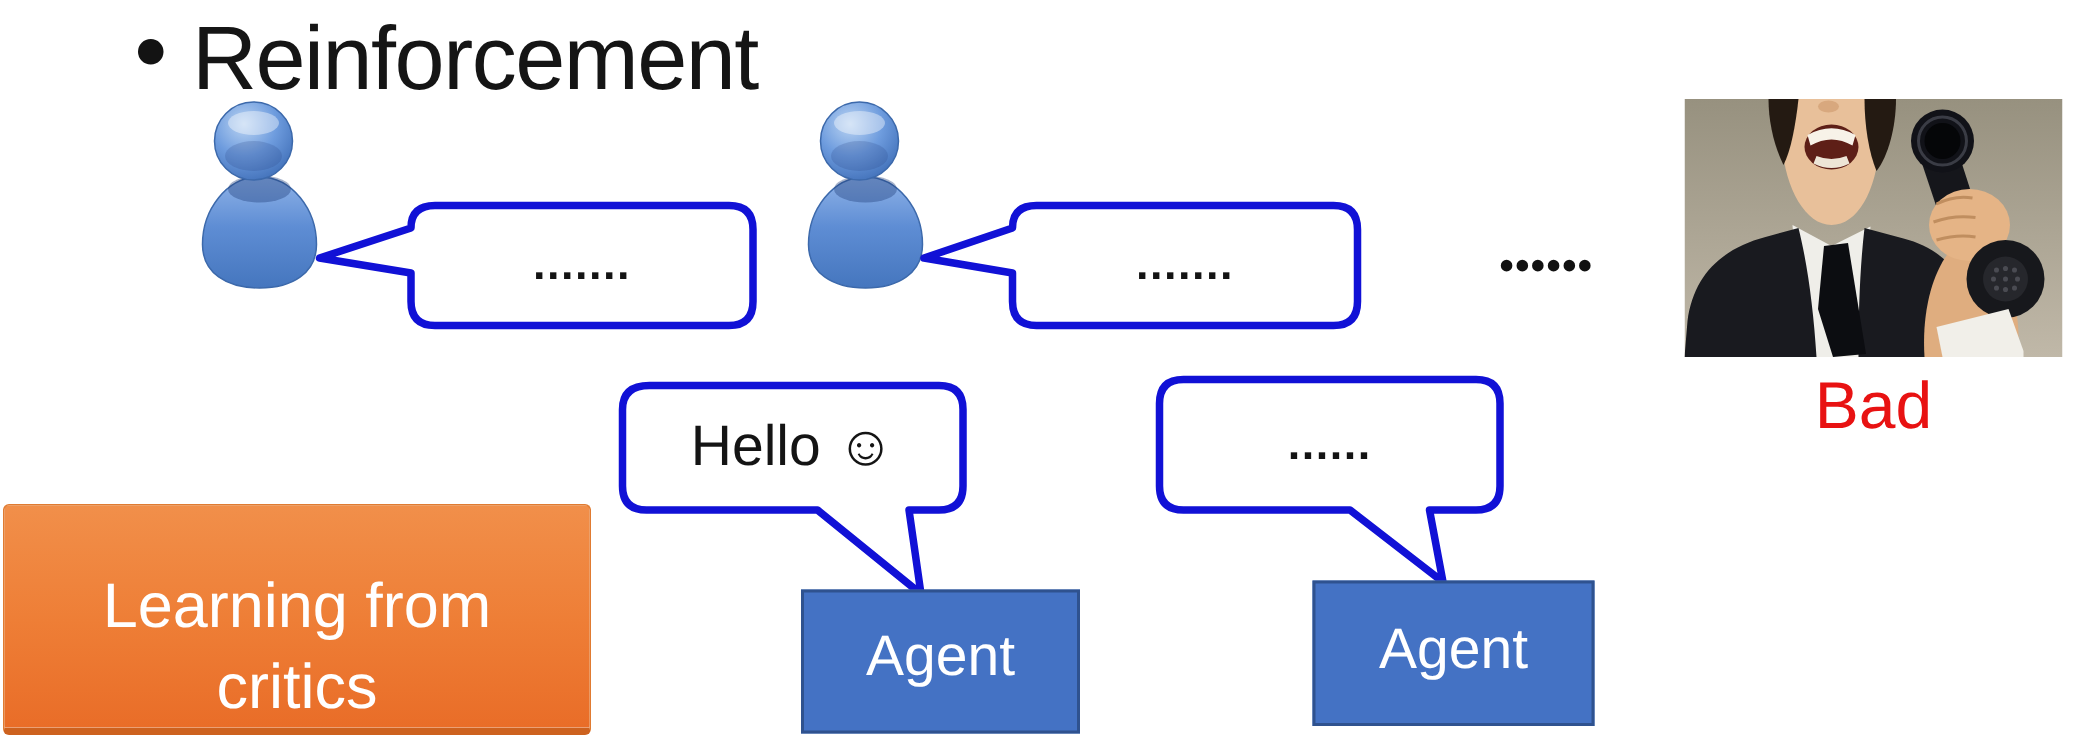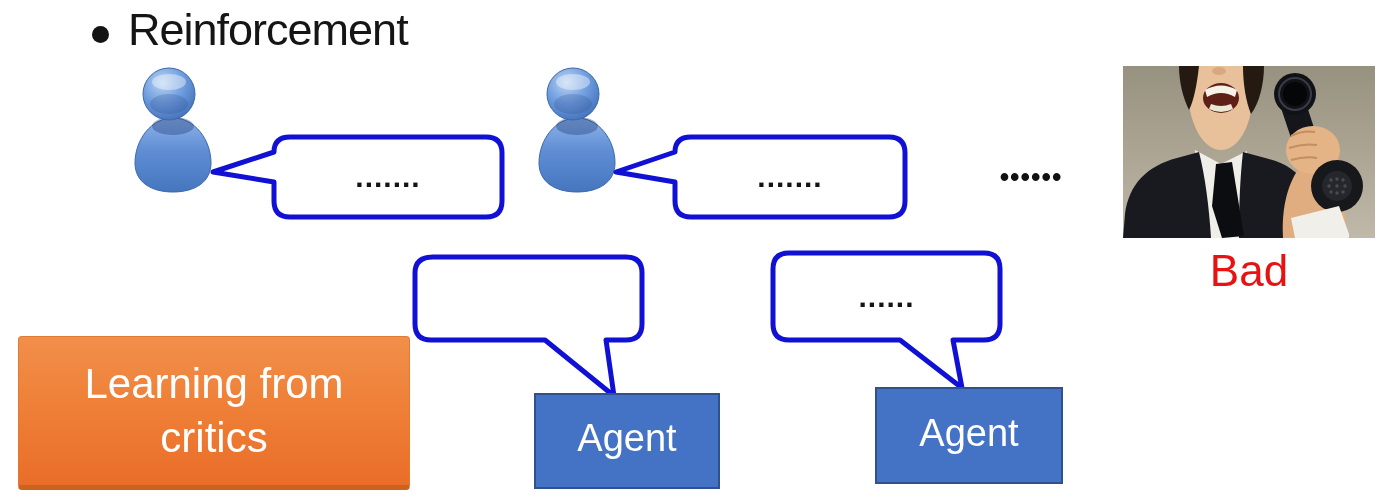--- a/index.html
+++ b/index.html
@@ -4,21 +4,21 @@
 <style>
   * { margin:0; padding:0; box-sizing:border-box; }
   html,body { background:#ffffff; }
   .slide {
     position:relative; width:1391px; height:503px; background:#ffffff;
     font-family:"Liberation Sans", sans-serif; overflow:hidden; color:#151515;
   }
   .abs { position:absolute; }
 
   .bullet { left:92px; top:26px; width:17px; height:17px; border-radius:50%; background:#131313; }
-  .title  { left:128px; top:4px; font-size:45px; letter-spacing:-1px; color:#151515; white-space:nowrap; }
+  .title  { left:128px; top:4px; font-size:60px; letter-spacing:-1px; color:#151515; white-space:nowrap; }
 
   .person1 { left:131px; top:66px; }
   .person2 { left:535px; top:66px; }
 
   .bubbles-layer { left:0; top:0; pointer-events:none; }
 
   .bubble-text {
     display:flex; align-items:center; justify-content:center;
     color:#141414; text-align:center;
   }
@@ -31,24 +31,24 @@
 
   .agent-box {
     background:#4472C4; border:2px solid #2F528F; color:#ffffff;
     display:flex; align-items:flex-end; justify-content:center;
     font-size:38px; padding-bottom:27px;
   }
   .agent1 { left:534px; top:393px; width:186px; height:96px; }
   .agent2 { left:875px; top:387px; width:188px; height:97px; }
 
   .callout {
-    left:18px; top:336px; width:392px; height:154px; border-radius:4px;
+    left:2px; top:336px; width:392px; height:154px; border-radius:4px;
     background:linear-gradient(180deg, #F18F4A 0%, #EE7E36 52%, #E96D28 100%);
     border:1px solid #E07B31; border-bottom:5px solid #CD621F;
-    color:#ffffff; display:flex; align-items:center; justify-content:center;
+    color:#ffffff; display:flex; align-items:flex-end; justify-content:center;
     text-align:center; font-size:42px; line-height:54px; padding:0 24px;
   }
 
   .photo { left:1123px; top:66px; width:252px; height:172px; }
   .caption { left:1123px; top:246px; width:252px; text-align:center; font-size:44px; color:#E81212; }
 </style>
 </head>
 <body>
 
 <div class="slide">
@@ -105,20 +105,21 @@
       <path d="M 290,137 H 486 Q 502,137 502,153 V 201 Q 502,217 486,217 H 290 Q 274,217 274,201 V 182 L 213,172 L 274,152 Q 274,137 290,137 Z"></path>
       <path d="M 691,137 H 889 Q 905,137 905,153 V 201 Q 905,217 889,217 H 691 Q 675,217 675,201 V 182 L 616,172 L 675,152 Q 675,137 691,137 Z"></path>
       <path d="M 433,257 H 626 Q 642,257 642,273 V 324 Q 642,340 626,340 H 606 L 614,396 L 545,340 H 431 Q 415,340 415,324 V 273 Q 415,257 433,257 Z"></path>
       <path d="M 789,253 H 984 Q 1000,253 1000,269 V 324 Q 1000,340 984,340 H 953 L 962,388 L 900,340 H 789 Q 773,340 773,324 V 269 Q 773,253 789,253 Z"></path>
     </g>
   </svg>
 
   <div class="abs bubble-text dots-small">.......</div>
   <div class="abs bubble-text dots-small2">.......</div>
   <div class="abs cont-dots">••••••</div>
+  <div class="abs bubble-text hello-text">Hello ☺</div>
   <div class="abs bubble-text dots-agent">......</div>
 
   <div class="abs agent-box agent1">
     <span>Agent</span>
   </div>
   <div class="abs agent-box agent2">
     <span>Agent</span>
   </div>
 
   <div class="abs callout">

